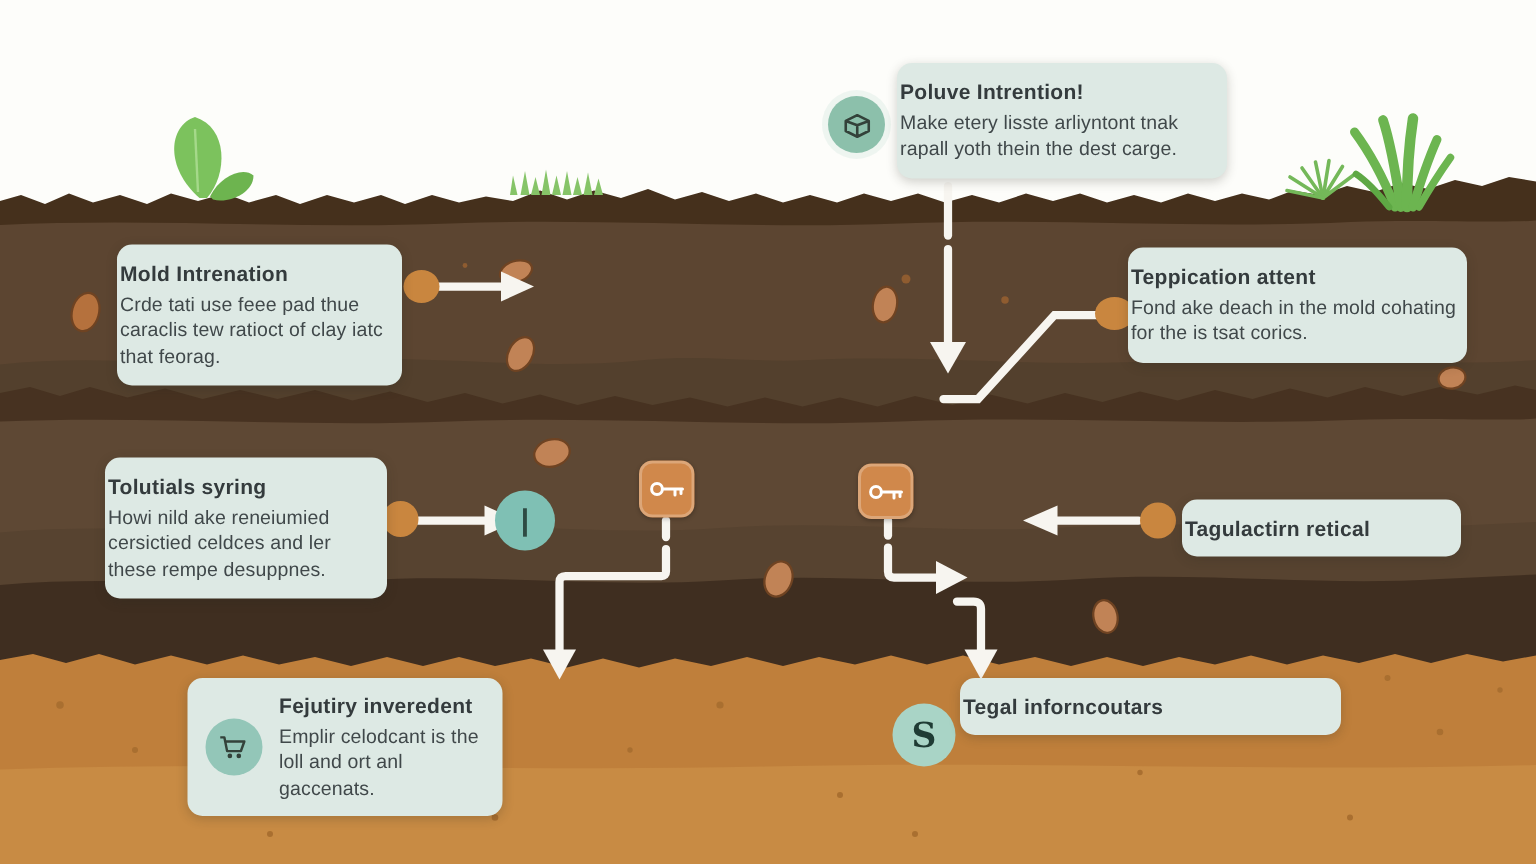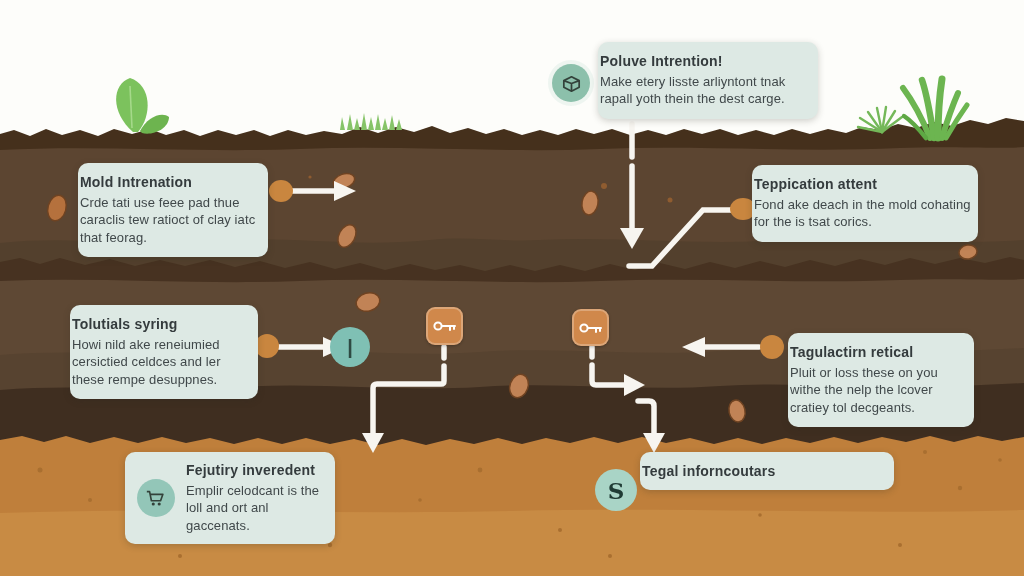--- a/index.html
+++ b/index.html
@@ -194,21 +194,20 @@
     <div class="b">Fond ake deach in the mold cohating for the is tsat corics.</div>
   </div>
 
   <div class="callout" style="left:70px;top:305px;width:188px;">
     <div class="t">Tolutials syring</div>
     <div class="b">Howi nild ake reneiumied cersictied celdces and ler these rempe desuppnes.</div>
   </div>
 
   <div class="callout" style="left:788px;top:303px;width:186px;margin-top:30px;">
     <div class="t">Tagulactirn retical</div>
-    <div class="b">Pluit or loss these on you withe the nelp the lcover cratiey tol decgeants.</div>
   </div>
 
   <div class="callout flexrow" style="left:125px;top:452px;width:210px;padding:10px 12px;">
     <div class="circle-icon" style="position:static;width:38px;height:38px;flex:0 0 38px;background:var(--c-teal_cart);box-shadow:none;">
       <svg width="22" height="20" viewBox="0 0 24 20">
         <path d="M2,3 L5,3 L7,13 L17,13 L19.5,6 L6,6" stroke="#33423a" stroke-width="1.8" fill="none" stroke-linejoin="round"></path>
         <circle cx="9" cy="16.5" r="1.7" fill="#33423a"></circle>
           <circle cx="15.5" cy="16.5" r="1.7" fill="#33423a"></circle>
       </svg>
     </div>

